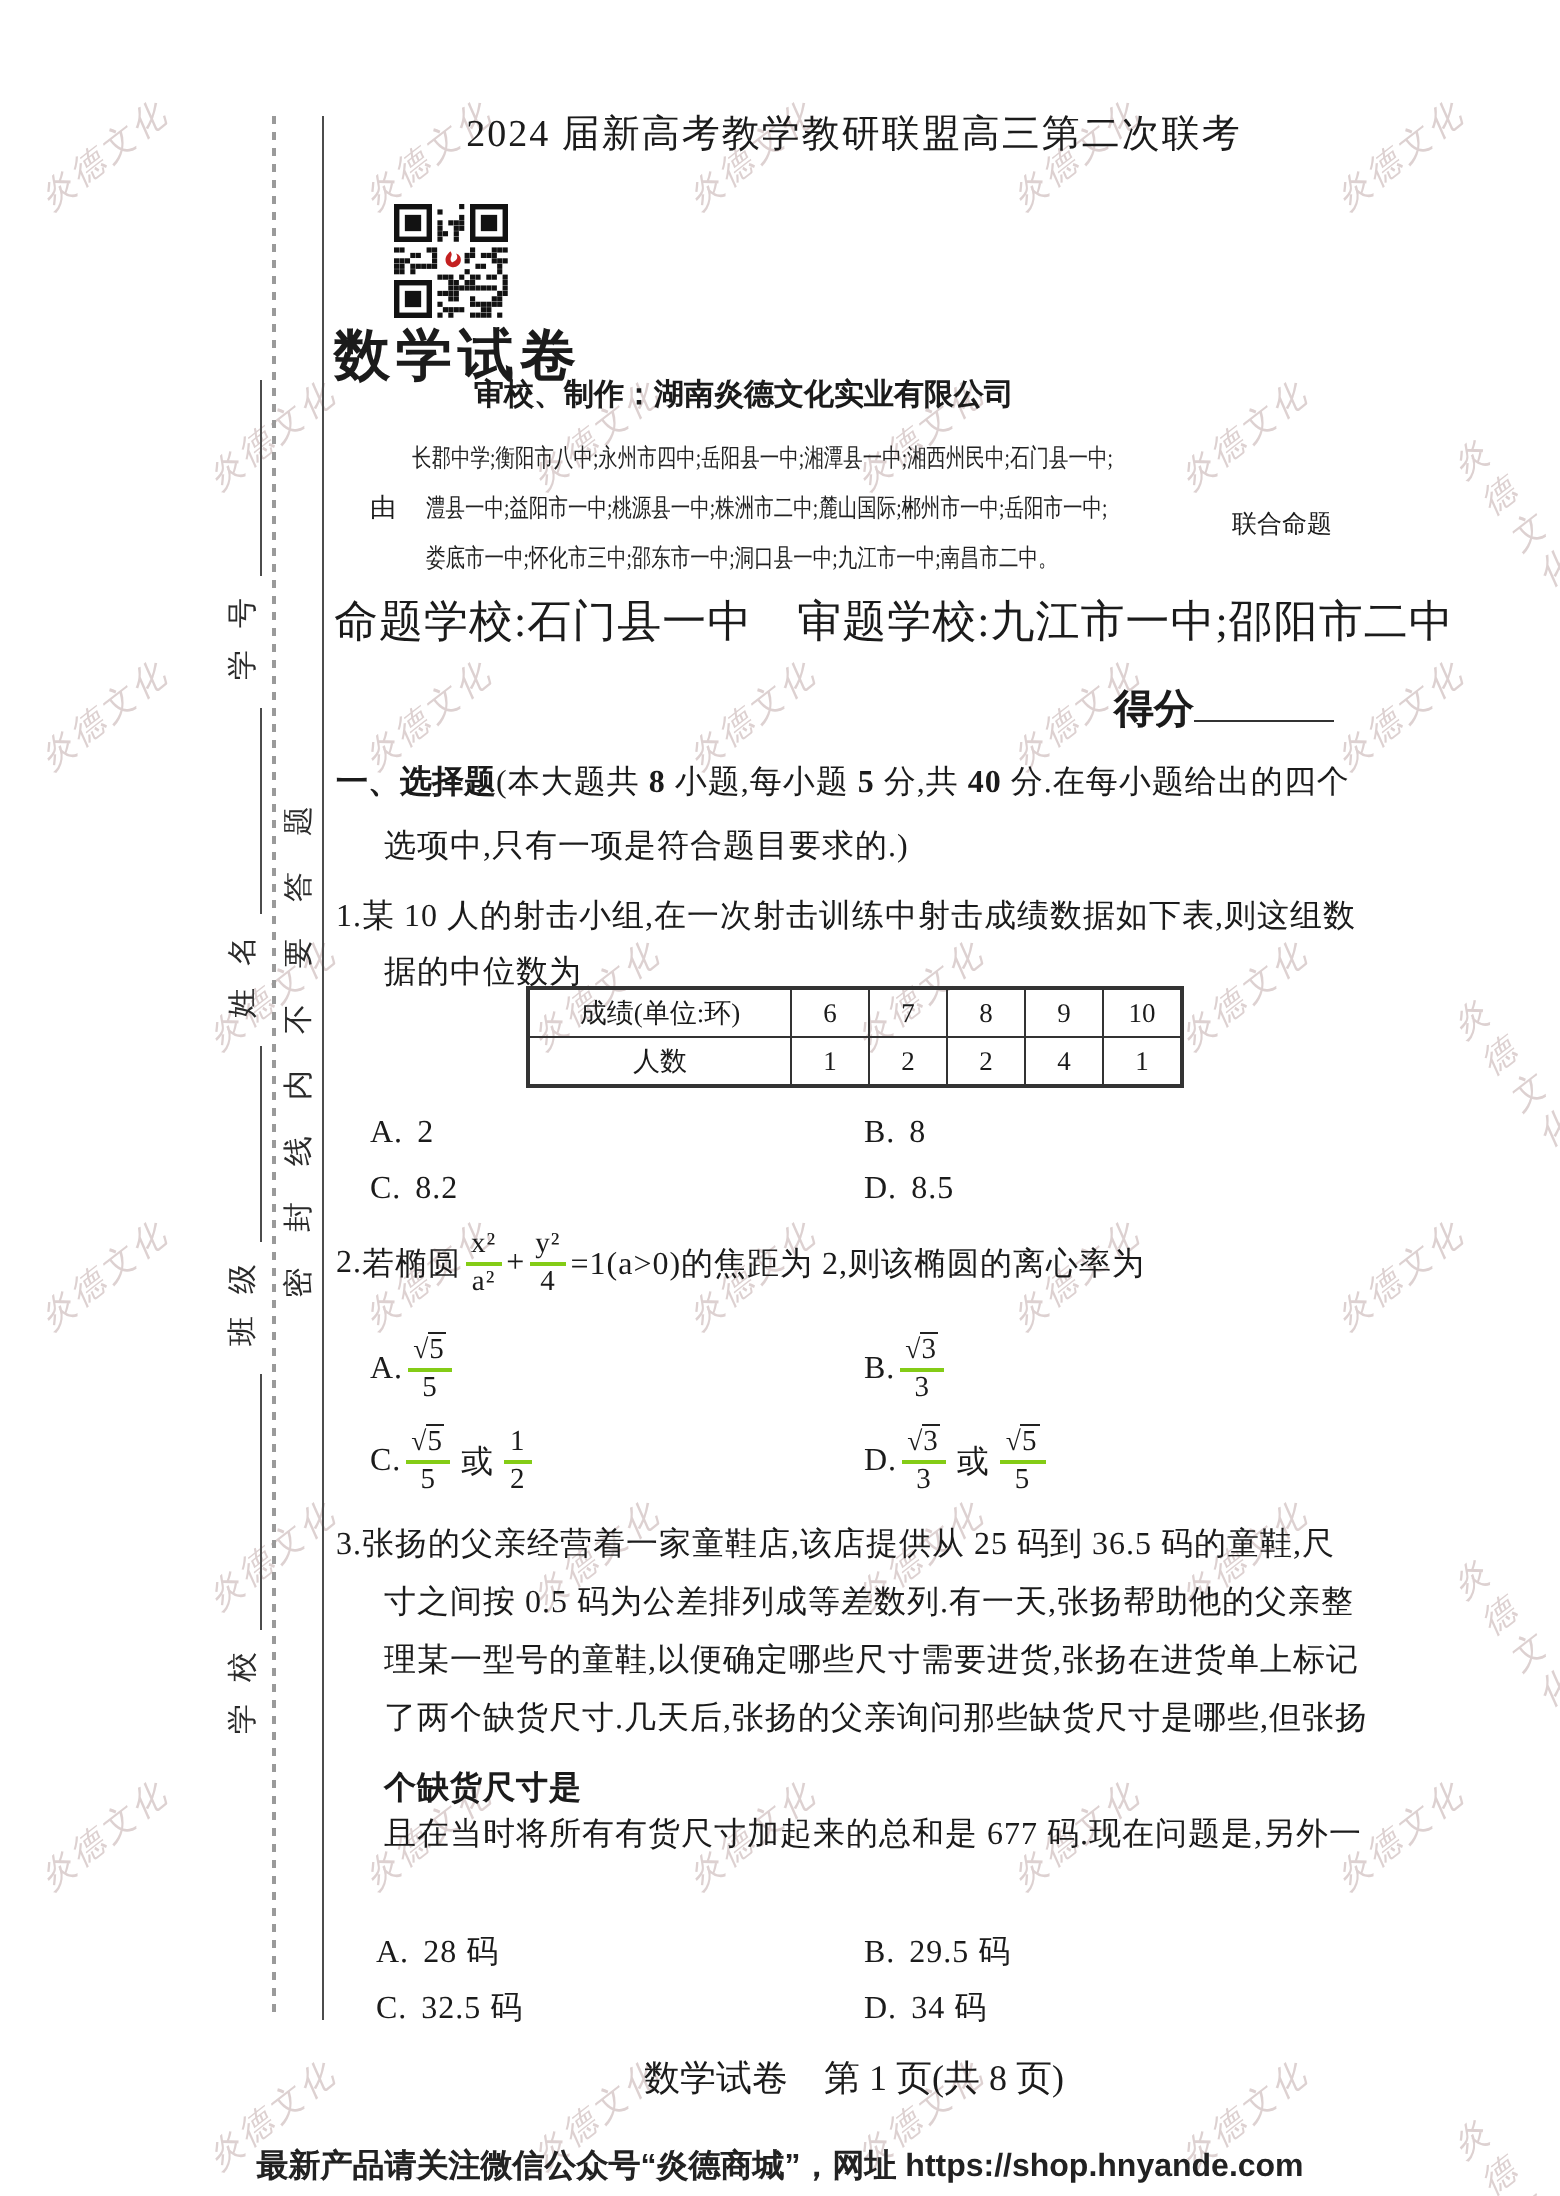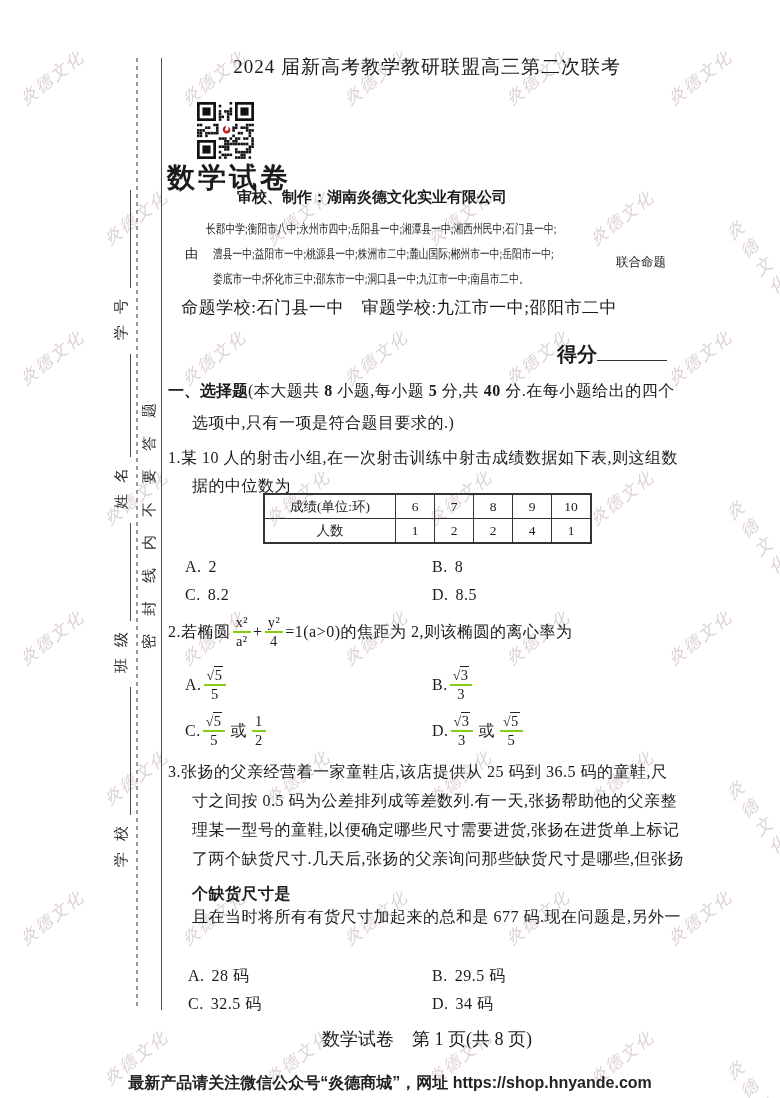--- a/index.html
+++ b/index.html
@@ -28,21 +28,21 @@
   
   .exam-title{left:167px;top:54px;width:520px;text-align:center;font-size:19px;letter-spacing:1px;}
   .qr{left:197px;top:102px;width:57px;height:57px;}
   .paper-title{left:167px;top:113px;width:410px;text-align:left;font-size:28px;font-weight:bold;
                font-family:"Liberation Sans",sans-serif;letter-spacing:3px;margin-top:46px;}
   .producer{left:167px;top:188px;width:410px;text-align:center;font-size:15px;font-weight:bold;
             font-family:"Liberation Sans",sans-serif;}
   .by-label{left:185px;top:245px;font-size:13px;}
   .school-line{transform:scaleX(.78);transform-origin:left;font-size:12.5px;color:#222;}
   .union-label{left:616px;top:254px;font-size:12.5px;}
-  .proposer{left:167px;top:296px;width:450px;text-align:right;font-size:17px;letter-spacing:.5px;}
+  .proposer{left:167px;top:296px;width:450px;text-align:left;font-size:22px;letter-spacing:.5px;}
   .score-time{left:167px;top:321px;width:420px;text-align:center;font-size:14px;}
   .score-box{left:557px;top:341px;font-size:20px;font-weight:bold;font-family:"Liberation Sans",sans-serif;}
   .score-box .blankline{display:inline-block;width:70px;border-bottom:1.5px solid #333;height:15px;}
   
   .bline{font-size:16px;letter-spacing:.5px;}
   .bold{font-weight:bold;}
   .secthead{font-weight:bold;font-family:"Liberation Sans",sans-serif;letter-spacing:0;}
   
   .q1table{position:absolute;left:263px;top:493px;border-collapse:collapse;z-index:1;padding-left:48px;}
   .q1table td{border:1px solid #333;text-align:center;font-size:13.5px;height:23px;padding:0;background:transparent;}

